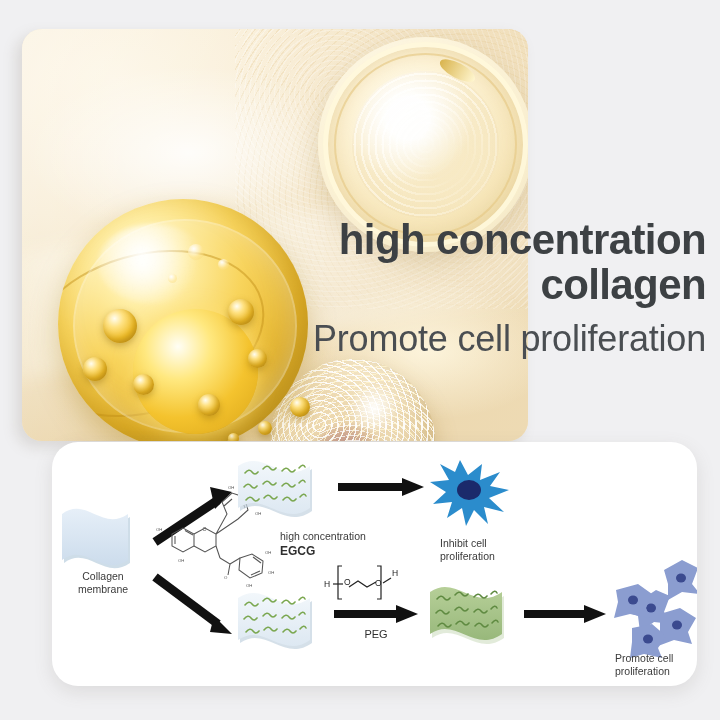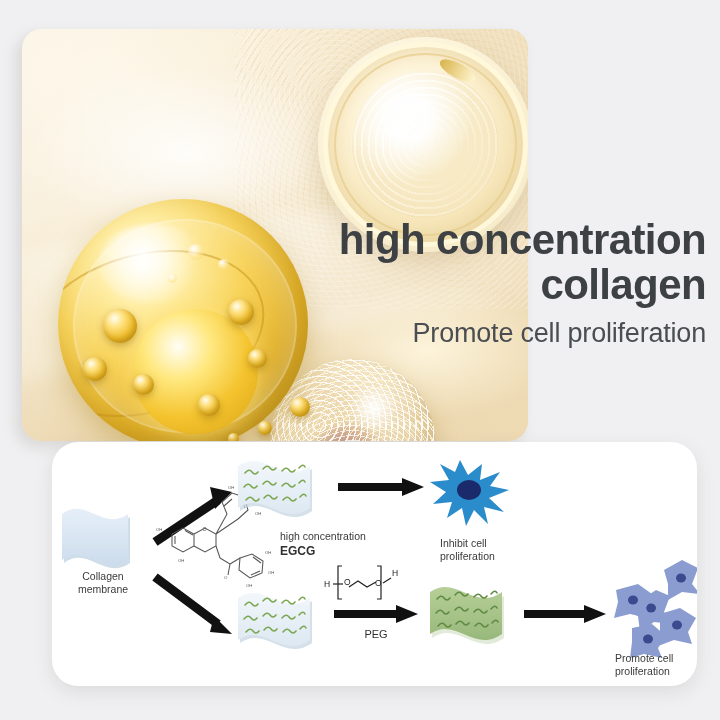--- a/index.html
+++ b/index.html
@@ -139,21 +139,21 @@
   
   .headline{
     position:absolute;right:14px;top:218px;width:640px;
     text-align:right;color:#3d4144;
     font-weight:800;font-size:42px;line-height:1.07;letter-spacing:-.6px;
   }
   .headline .l2{display:block;}
   .subline{
     position:absolute;right:14px;top:318px;width:640px;
     text-align:right;color:#4a4e52;
-    font-weight:400;font-size:27px;letter-spacing:-.2px;
+    font-weight:400;font-size:36px;letter-spacing:-.2px;
   }
 
   
   .card{
     position:absolute;left:52px;top:442px;width:645px;height:244px;
     background:#ffffff;border-radius:26px;
     box-shadow:0 6px 18px rgba(120,115,105,.16);
     overflow:hidden;
   }
   .dg{position:absolute;left:0;top:0;width:645px;height:244px;}

